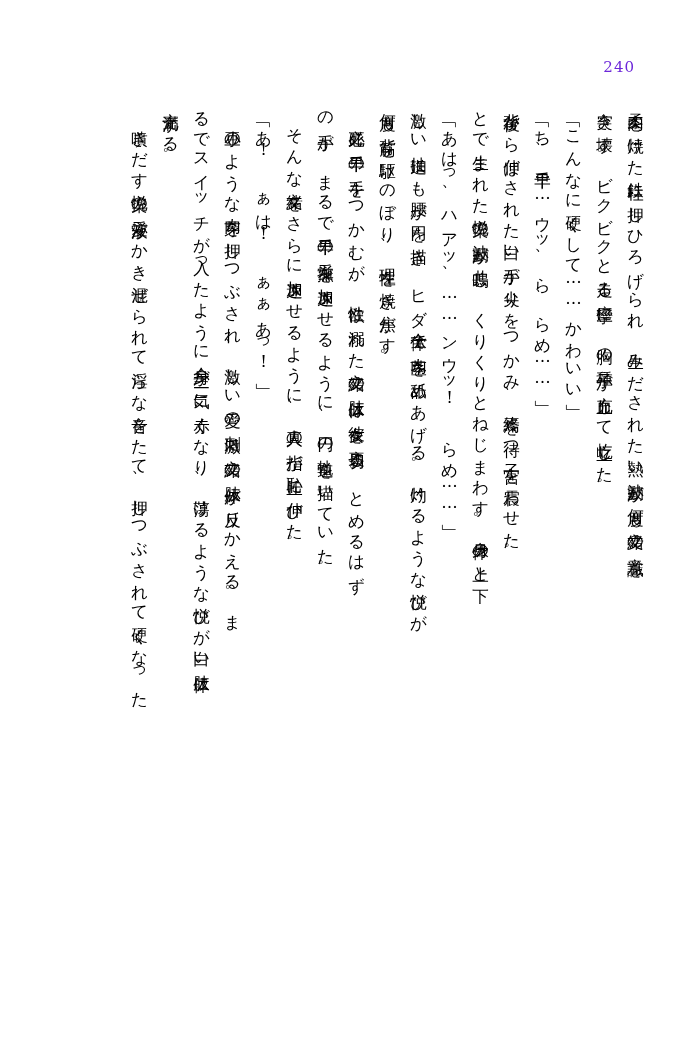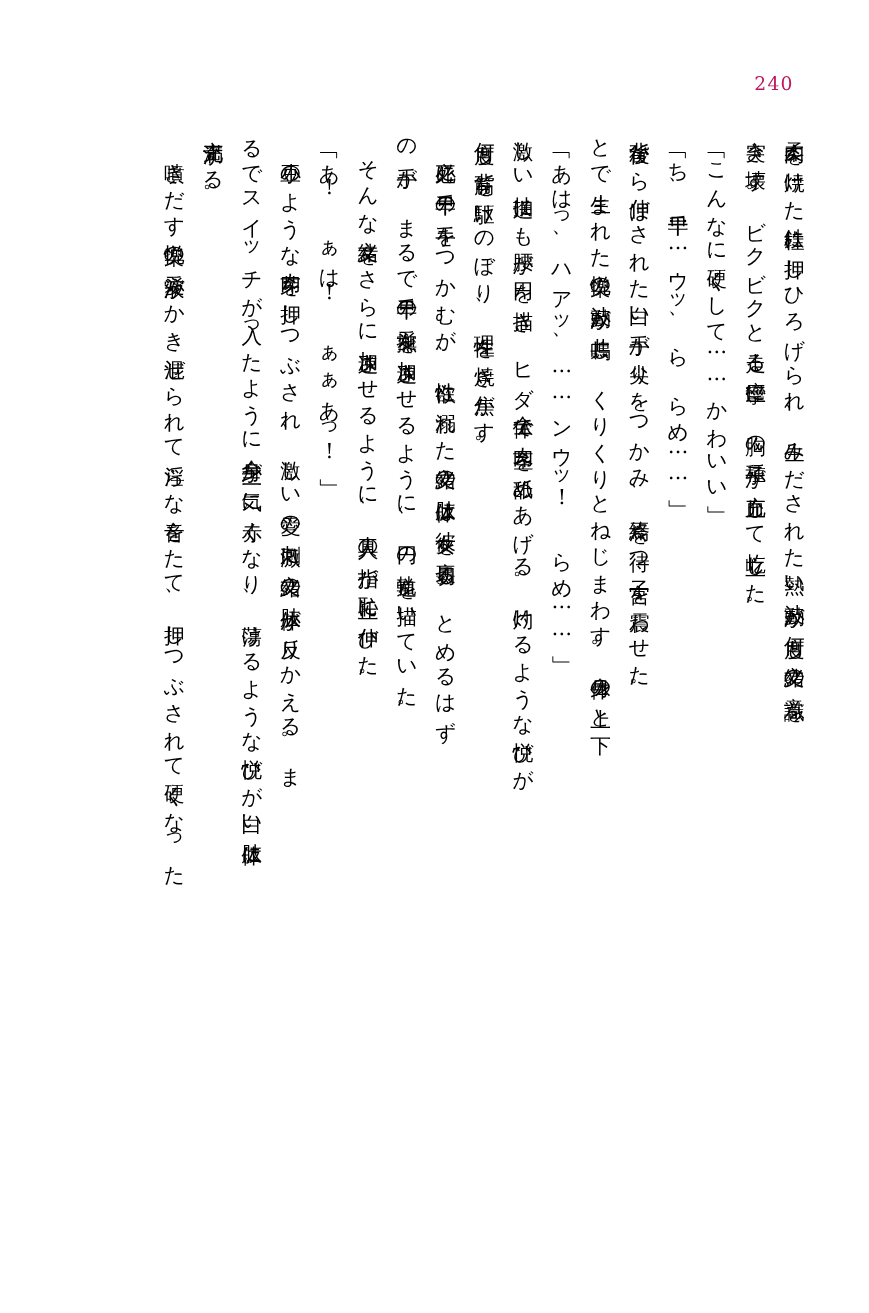--- a/index.html
+++ b/index.html
@@ -24,21 +24,21 @@
     background: #ffffff;
   }
 
   .page-number {
     position: absolute;
     top: 58px;
     right: 60px;
     font-size: 15px;
     letter-spacing: 1px;
     font-family: "DejaVu Serif", "Liberation Serif", serif;
-    color: #be185d;
+    color: #6d28d9;
   }
 
   
   .body-text {
     position: absolute;
     top: 100px;
     right: 52px;
     left: 52px;
     height: 880px;
     display: flex;

